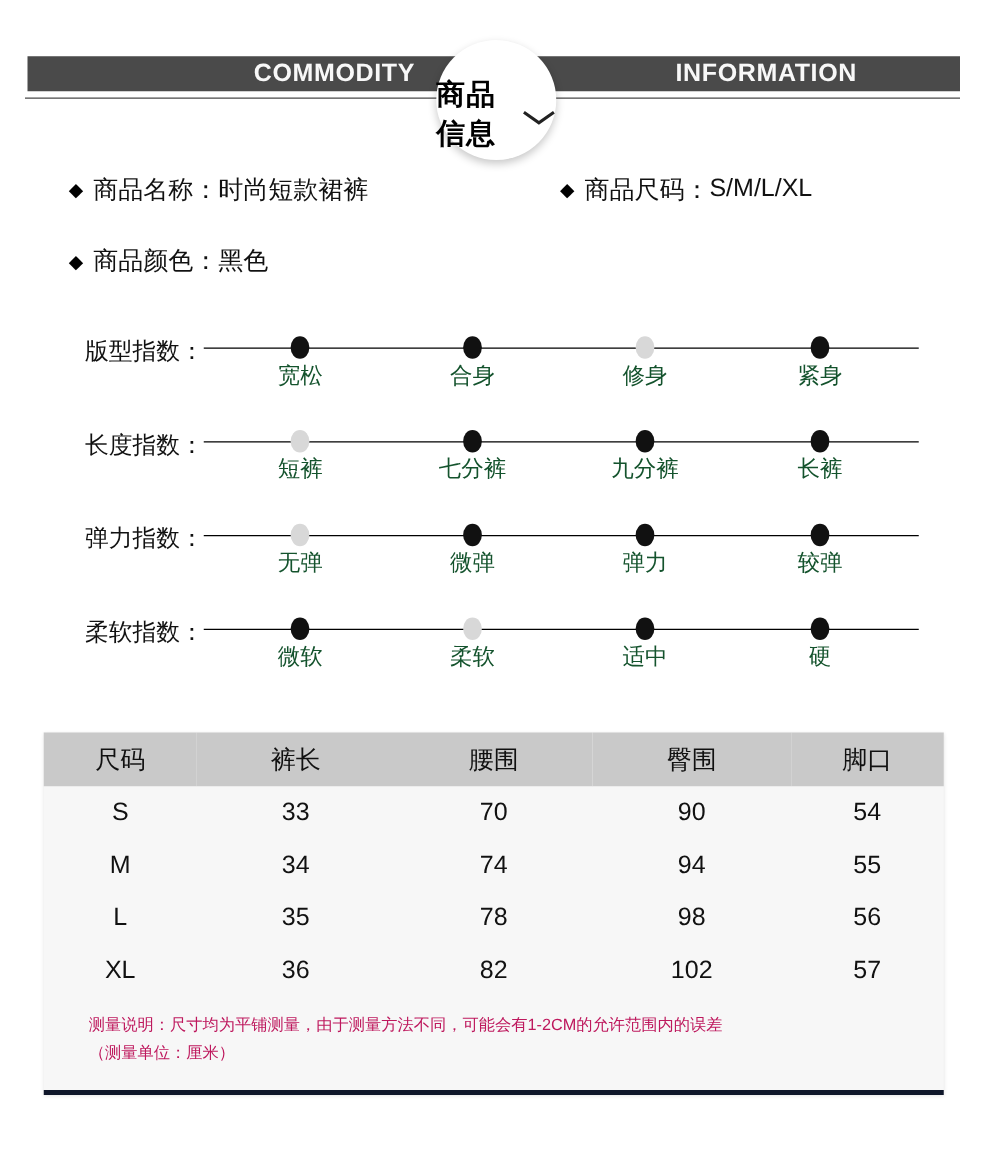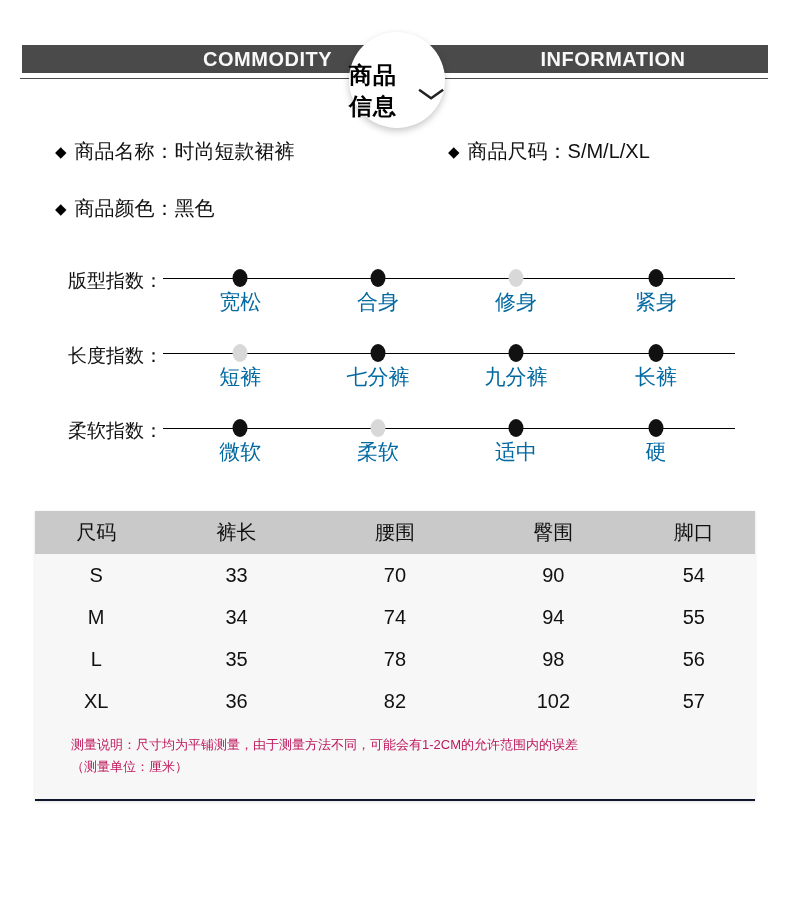--- a/index.html
+++ b/index.html
@@ -48,27 +48,27 @@
   .index-label { width:108px; font-size:19px; padding-top:13px; white-space:nowrap; }
   .index-track { flex:1; margin-right:55px; position:relative; }
   .index-line { position:absolute; top:23px; left:0; right:0; height:1px; background:#000; }
   .dot {
     position:absolute; top:14px; width:15px; height:18px;
     border-radius:50%; background:#111111; transform:translateX(-50%);
   }
   .dot.selected { background:#d8d8d8; }
   .opt-label {
     position:absolute; top:33px; transform:translateX(-50%);
-    font-size:21px; white-space:nowrap; color:#0369a1;
+    font-size:18px; white-space:nowrap; color:#14532d;
   }
 
   
   .table-wrap {
     margin:31px 35px 0 35px; background:#f7f7f7; height:290px;
-    box-sizing:border-box; border-bottom:2px solid #0f172a;
+    box-sizing:border-box; border-bottom:4px solid #0f172a;
     box-shadow:0 1px 3px rgba(0,0,0,0.12);
   }
   table { width:100%; border-collapse:collapse; }
   thead th {
     background:#c9c9c9; height:41px; font-size:20px; font-weight:normal;
     text-align:center; color:#111;
   }
   tbody td { height:40px; font-size:20px; text-align:center; color:#111; }
   .note { padding:12px 30px 0 36px; font-size:13px; color:#be185d; line-height:1.7; }
 </style>
@@ -131,20 +131,34 @@
       <div class="index-track">
         <div class="index-line"></div>
         <div class="dot selected" style="left: 13.5%;"></div>
         <div class="opt-label" style="left: 13.5%;">短裤</div>
         <div class="dot" style="left: 37.6%;"></div>
         <div class="opt-label" style="left: 37.6%;">七分裤</div>
         <div class="dot" style="left: 61.7%;"></div>
         <div class="opt-label" style="left: 61.7%;">九分裤</div>
         <div class="dot" style="left: 86.2%;"></div>
         <div class="opt-label" style="left: 86.2%;">长裤</div>
+      </div>
+    </div>
+    <div class="index-row">
+      <div class="index-label">弹力指数：</div>
+      <div class="index-track">
+        <div class="index-line"></div>
+        <div class="dot selected" style="left: 13.5%;"></div>
+        <div class="opt-label" style="left: 13.5%;">无弹</div>
+        <div class="dot" style="left: 37.6%;"></div>
+        <div class="opt-label" style="left: 37.6%;">微弹</div>
+        <div class="dot" style="left: 61.7%;"></div>
+        <div class="opt-label" style="left: 61.7%;">弹力</div>
+        <div class="dot" style="left: 86.2%;"></div>
+        <div class="opt-label" style="left: 86.2%;">较弹</div>
       </div>
     </div>
     <div class="index-row">
       <div class="index-label">柔软指数：</div>
       <div class="index-track">
         <div class="index-line"></div>
         <div class="dot" style="left: 13.5%;"></div>
         <div class="opt-label" style="left: 13.5%;">微软</div>
         <div class="dot selected" style="left: 37.6%;"></div>
         <div class="opt-label" style="left: 37.6%;">柔软</div>

